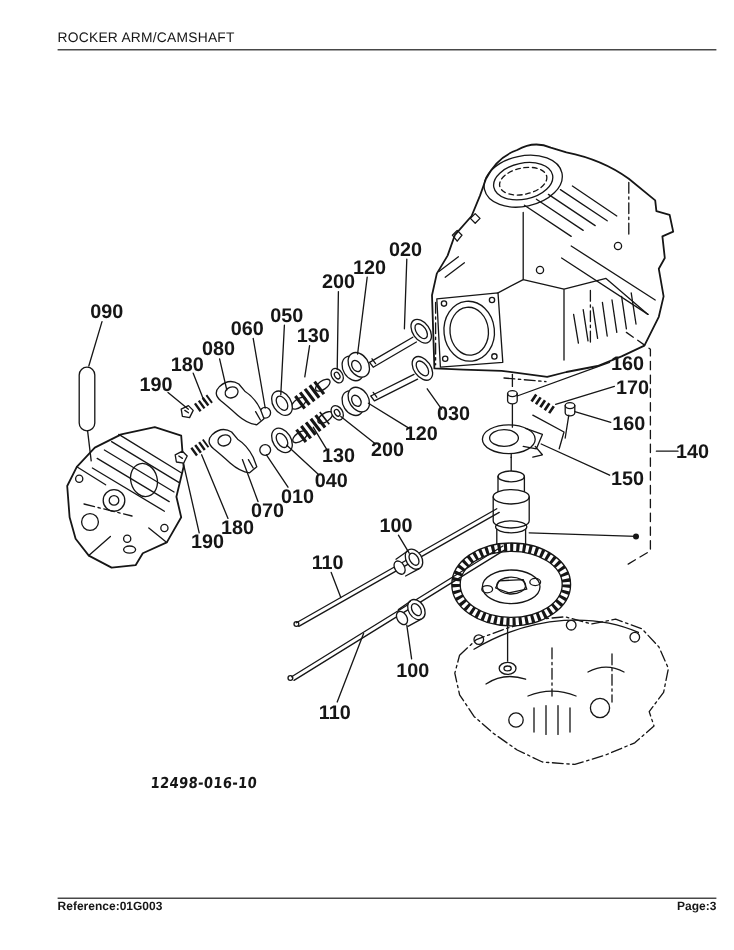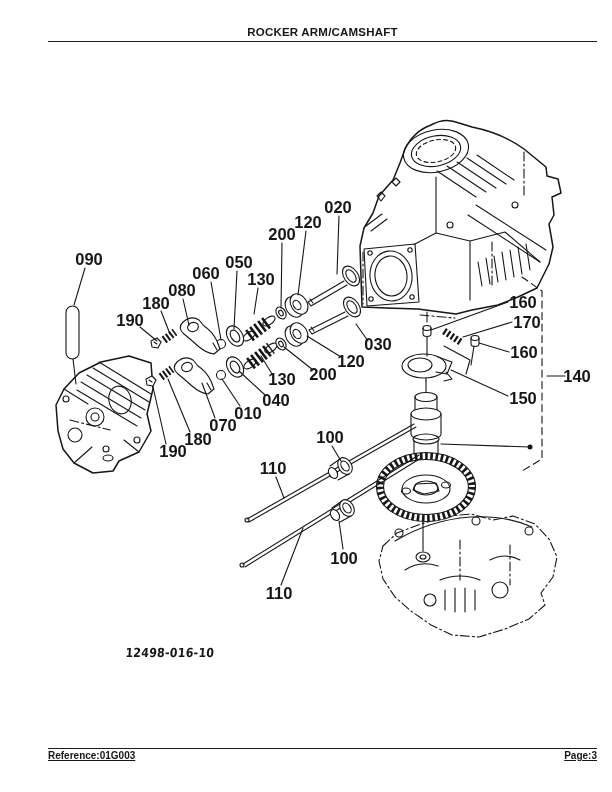--- a/index.html
+++ b/index.html
@@ -1,24 +1,24 @@
 <!DOCTYPE html>
 <html><head>
 <meta charset="utf-8">
 <style>
   html,body{margin:0;padding:0;background:#ffffff;}
   .page{position:relative;width:612px;height:792px;background:#fff;overflow:hidden;
         font-family:"Liberation Sans",sans-serif;color:#161616;}
-  .hdr{position:absolute;left:48px;width:549px;top:26px;text-align:center;
-       font-size:11.5px;font-weight:bold;letter-spacing:.2px;}
+  .hdr{position:absolute;left:48px;width:549px;top:26px;text-align:left;
+       font-size:11.5px;font-weight:normal;letter-spacing:.2px;}
   .rule{position:absolute;left:48px;width:549px;height:1.4px;background:#1c1c1c;}
   .rule.top{top:41px;}
   .rule.bottom{top:748px;}
   .ftr{position:absolute;left:48px;width:549px;top:750px;display:flex;
-       justify-content:space-between;font-size:10px;font-weight:bold;text-decoration:underline;}
+       justify-content:space-between;font-size:10px;font-weight:bold;}
   .dwgnum{position:absolute;left:126px;top:645px;font-size:12.5px;font-weight:bold;
           font-family:"DejaVu Sans",sans-serif;transform:skewX(-4deg) scaleX(.88);
           transform-origin:left top;letter-spacing:.3px;}
   svg{position:absolute;left:0;top:0;}
   .ln{stroke:#161616;fill:none;stroke-width:1.1;stroke-linecap:round;stroke-linejoin:round;}
   .ln2{stroke:#161616;fill:none;stroke-width:1.5;stroke-linecap:round;stroke-linejoin:round;}
   .wfill{fill:#ffffff;}
   .phantom{stroke-dasharray:9 3 2 3;}
   .dash{stroke-dasharray:7 4.5;}
   .coil{stroke:#161616;fill:none;stroke-linecap:butt;}

